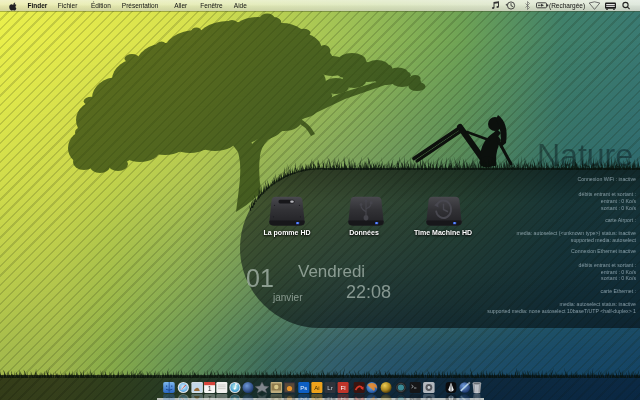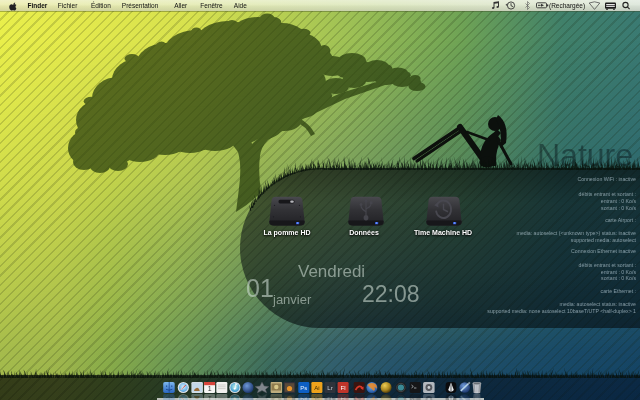--- a/index.html
+++ b/index.html
@@ -19,24 +19,24 @@
   #blob{left:240px;top:168px;width:410px;height:160px;border-radius:80px 0 0 80px;
     background:rgba(6,12,16,0.55);}
   #blobshade{left:240px;top:168px;width:410px;height:160px;border-radius:80px 0 0 80px;
     background:linear-gradient(to bottom,rgba(0,0,0,0.30) 0%,rgba(0,0,0,0.02) 22%,rgba(0,0,0,0) 60%,rgba(0,0,0,0.10) 100%);}
   
   #ground{left:0;top:375px;width:640px;height:25px;background:linear-gradient(to right,rgba(0,2,0,0.68),rgba(0,10,30,0.45));}
   
   #nature{left:537px;top:139px;width:200px;font-size:32px;line-height:32px;color:rgba(5,15,20,0.42);}
   
   .dt{color:rgba(208,222,214,0.58);line-height:1;}
-  #d01{left:246px;top:276px;font-size:25px;}
-  #djan{left:273px;top:293px;font-size:13px;}
+  #d01{left:246px;top:266px;font-size:25px;}
+  #djan{left:273px;top:293px;font-size:10px;}
   #dven{left:298px;top:263px;font-size:17px;}
-  #dtime{left:362px;top:283px;font-size:23px;}
+  #dtime{left:346px;top:283px;font-size:18px;}
   
   .gk{right:4px;font-size:5.2px;color:rgba(190,210,220,0.66);white-space:pre;line-height:5.5px;}
   
   #menubar{top:0;left:0;width:640px;height:11px;
     background:linear-gradient(to bottom,rgba(255,255,255,0.30) 0%,rgba(255,255,255,0.10) 40%,rgba(0,0,0,0.04) 60%,rgba(0,0,0,0.10) 100%),linear-gradient(to right,#ebecae 0%,#e4ebb2 30%,#dde8c0 60%,#dee7cc 78%,#dce6da 100%);
     box-shadow:0 1px 0 rgba(60,70,35,0.38);}
   .mi{position:absolute;top:0;height:11px;line-height:12px;font-size:6.5px;color:#111;}
   
    .dlabel{position:absolute;font-size:7px;font-weight:bold;color:#fff;text-align:center;white-space:nowrap;
     transform:translateX(-50%);text-shadow:0 1px 2px rgba(0,0,0,0.95),0 0 2px rgba(0,0,0,0.7);}

